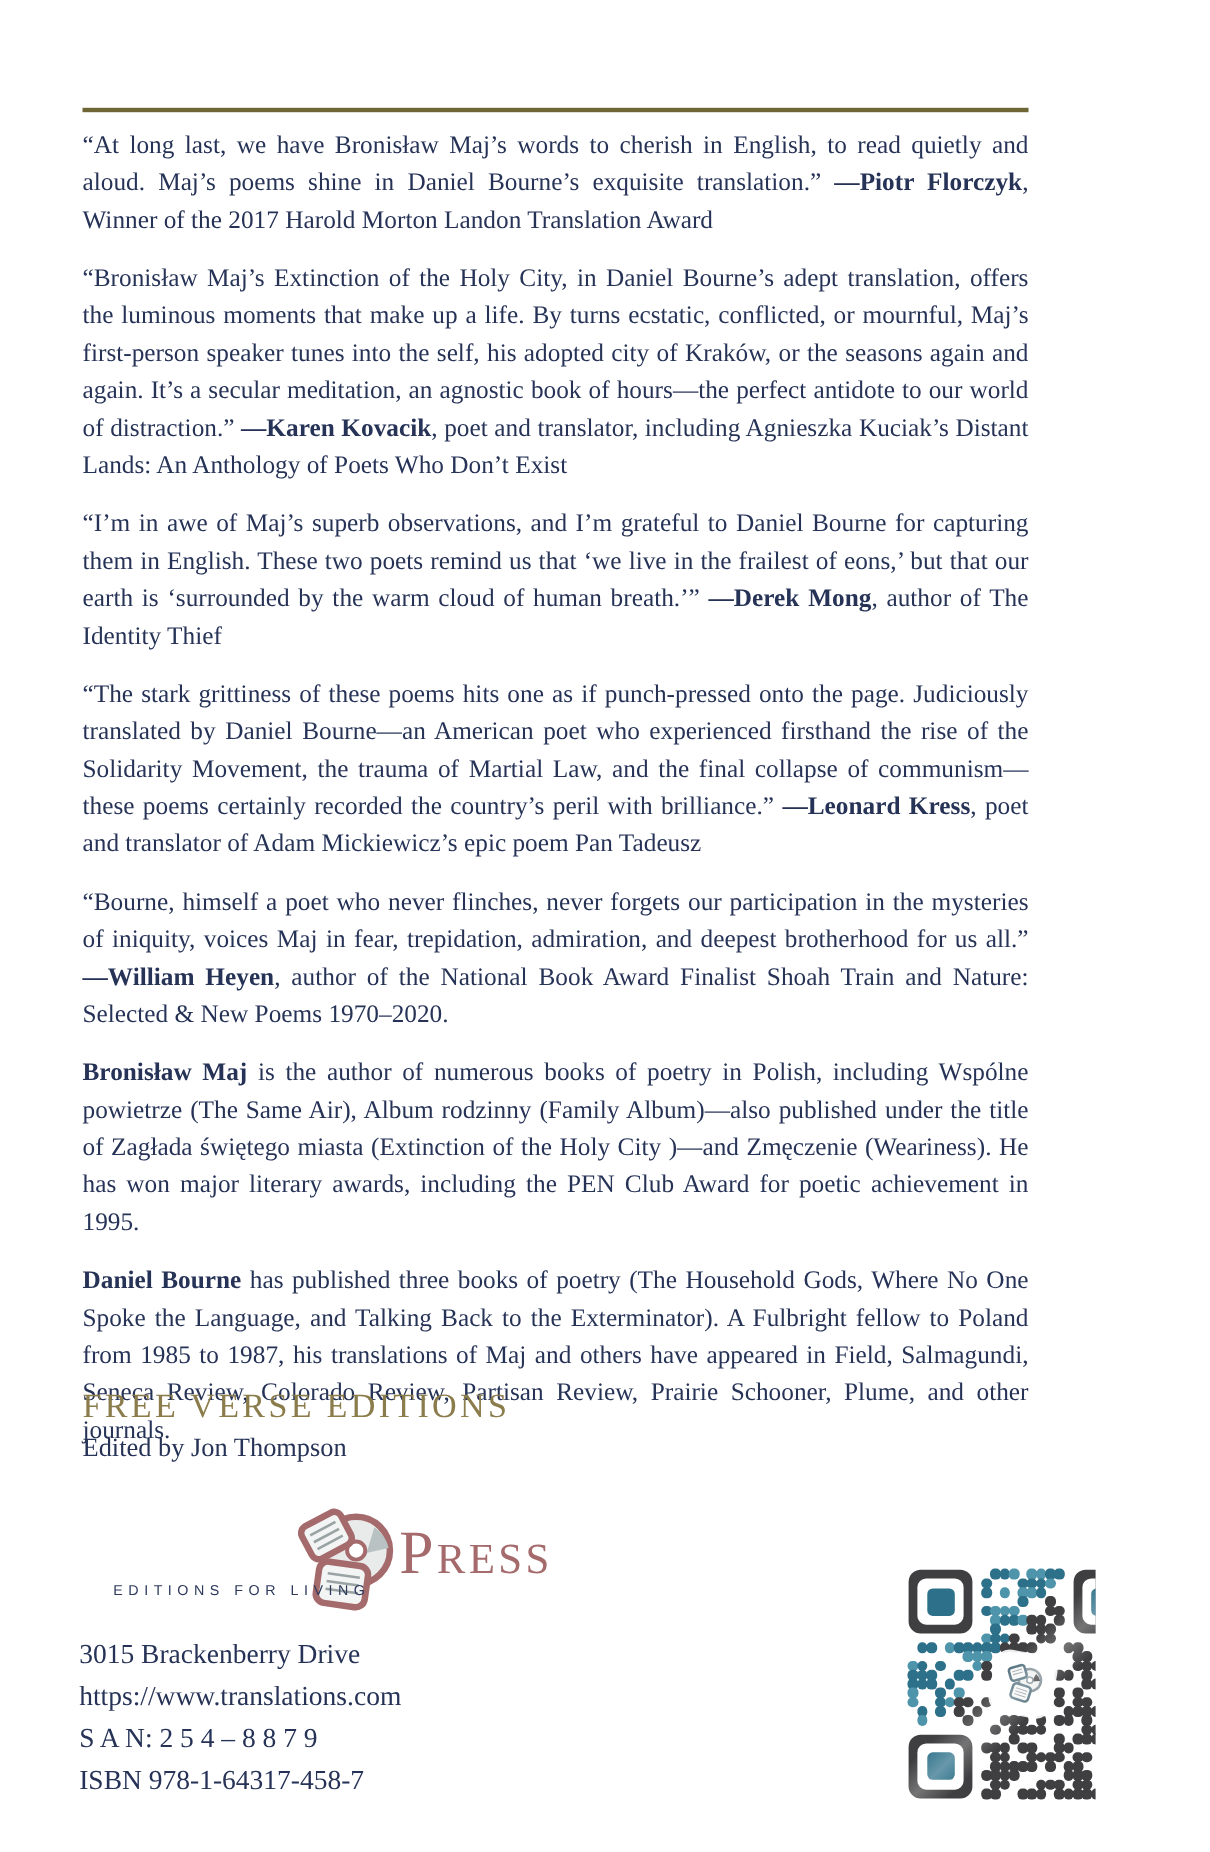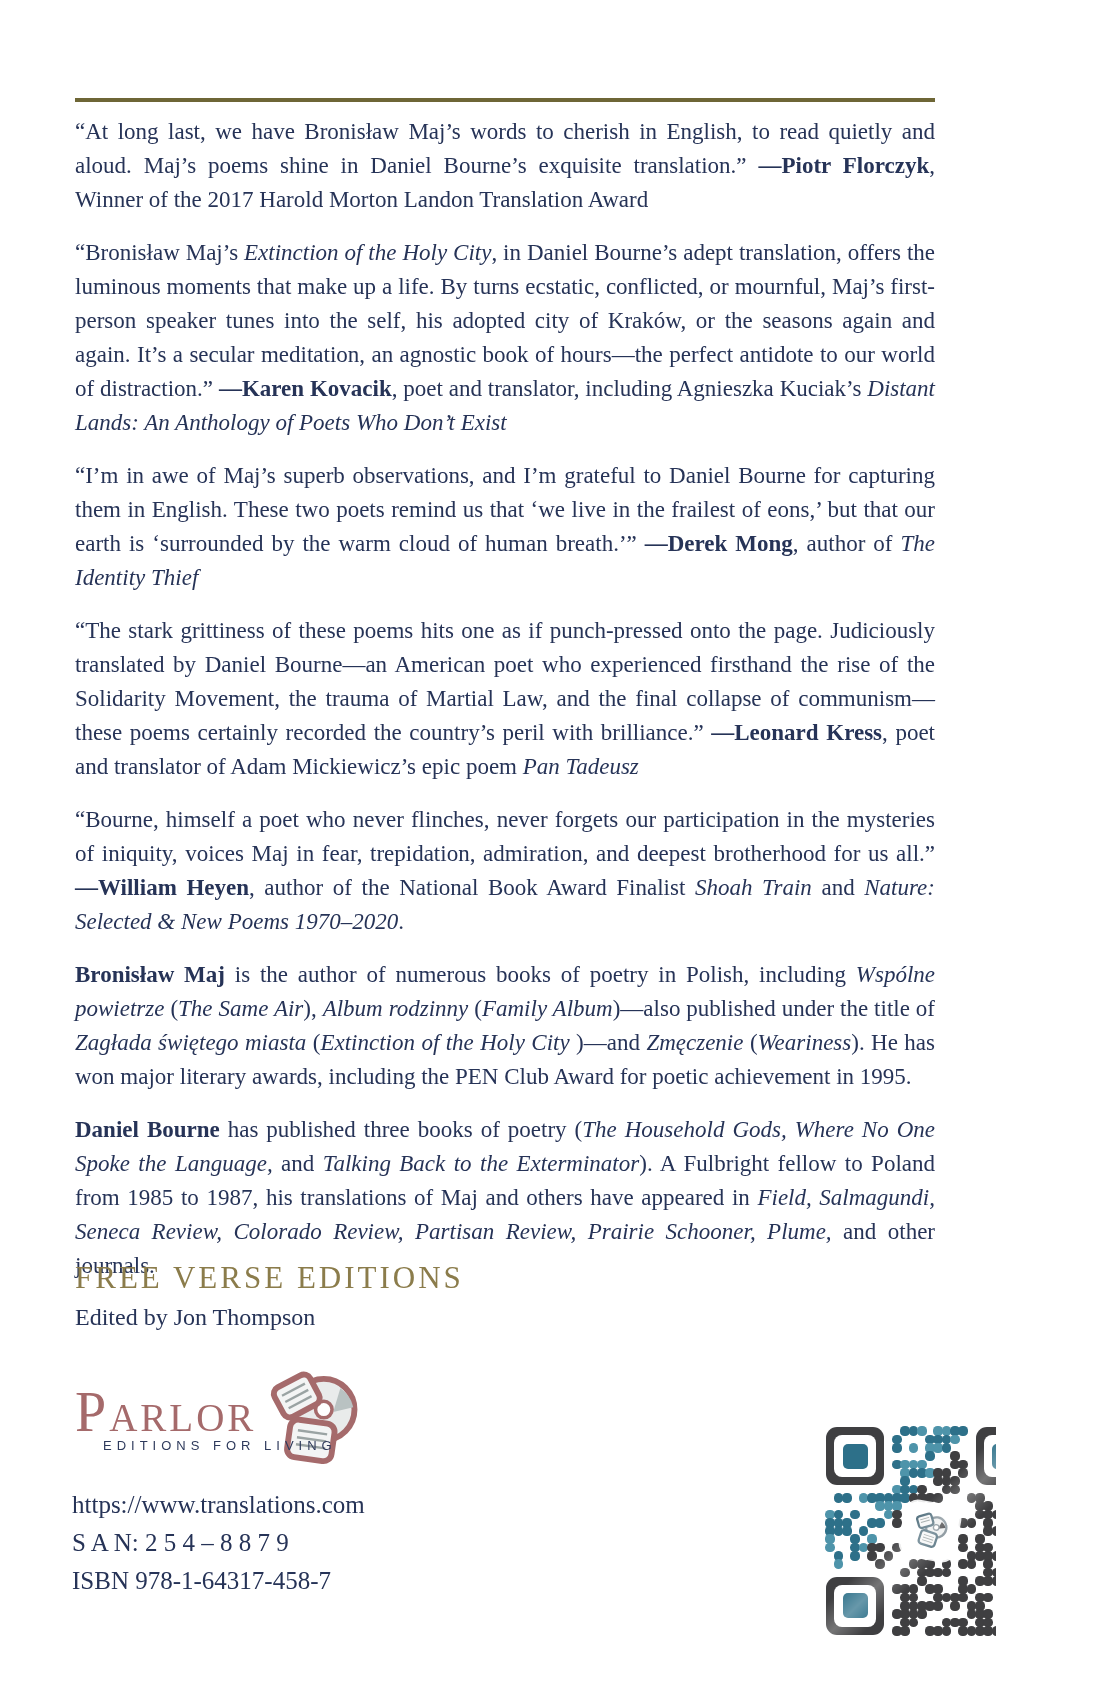--- a/index.html
+++ b/index.html
@@ -2,21 +2,21 @@
 <html><head>
 <meta charset="utf-8">
 <style>
   html,body{margin:0;padding:0;background:#ffffff;}
   .page{position:relative;width:996px;height:1684px;background:#fff;overflow:hidden;
         font-family:"Liberation Serif", serif;color:#263357;margin-top:14px;}
   .content{position:absolute;left:75px;top:84px;width:860px;}
   .rule{height:4px;background:#6e6636;margin-bottom:13px;}
   p.para{font-size:23px;line-height:34px;text-align:justify;margin:0 0 19px 0;}
   .seg-b{font-weight:700;}
-  .seg-i{font-style:italic;}
+  .seg-i{}
   .series{position:absolute;left:75px;top:1246px;}
   .series-title{font-size:31px;letter-spacing:3px;color:#8b7c4b;font-weight:400;margin:0;}
   .series-editor{font-size:24px;margin:8px 0 0 0;}
   
   .logo-row{position:absolute;left:75px;top:1352px;width:470px;height:110px;}
   .logo-word{display:inline-block;color:#a56a6b;font-size:39px;letter-spacing:3px;line-height:1;
              text-transform:uppercase;font-weight:400;}
   .logo-word::first-letter{font-size:56px;}
   .logo-word-left{position:absolute;left:0;top:18px;}
   .logo-word-right{position:absolute;left:288px;top:18px;}
@@ -55,21 +55,20 @@
     <p class="para"><span class="seg-b">Bronisław Maj</span><span> is the author of numerous books of poetry in Polish, including </span><span class="seg-i">Wspólne powietrze</span><span> (</span><span class="seg-i">The Same Air</span><span>), </span><span class="seg-i">Album rodzinny</span><span> (</span><span class="seg-i">Family Album</span><span>)—also published under the title of </span><span class="seg-i">Zagłada świętego miasta</span><span> (</span><span class="seg-i">Extinction of the Holy City</span><span> )—and </span><span class="seg-i">Zmęczenie</span><span> (</span><span class="seg-i">Weariness</span><span>). He has won major literary awards, including the PEN Club Award for poetic achievement in 1995.</span></p>
     <p class="para"><span class="seg-b">Daniel Bourne</span><span> has published three books of poetry (</span><span class="seg-i">The Household Gods, Where No One Spoke the Language,</span><span> and </span><span class="seg-i">Talking Back to the Exterminator</span><span>). A Fulbright fellow to Poland from 1985 to 1987, his translations of Maj and others have appeared in </span><span class="seg-i">Field, Salmagundi, Seneca Review, Colorado Review, Partisan Review, Prairie Schooner, Plume,</span><span> and other journals.</span></p>
   </div>
 
   <div class="series">
     <h2 class="series-title">FREE VERSE EDITIONS</h2>
     <p class="series-editor">Edited by Jon Thompson</p>
   </div>
 
   <div class="logo-row">
-    <span class="logo-word logo-word-left">Parlor</span>
     <span class="logo-icon">
       <svg viewBox="0 0 100 100" width="118" height="118">
 
         <circle cx="60" cy="42" r="26" fill="#e9ebeb" stroke="#a56a6b" stroke-width="5"></circle>
         <path d="M74 24 A26 26 0 0 1 85 40 L68 44 Z" fill="#b9c2c2"></path>
         <circle cx="60" cy="42" r="7" fill="#ffffff" stroke="#a56a6b" stroke-width="3"></circle>
 
         <g transform="rotate(-28 38 30)">
           <rect x="20" y="16" width="34" height="28" rx="6" fill="#f3f4f4" stroke="#a56a6b" stroke-width="5"></rect>
           <line x1="26" y1="24" x2="48" y2="24" stroke="#9aa3a3" stroke-width="2"></line>
@@ -78,24 +77,26 @@
         </g>
 
         <g transform="rotate(8 48 68)">
           <rect x="30" y="52" width="38" height="32" rx="7" fill="#f3f4f4" stroke="#a56a6b" stroke-width="5"></rect>
           <line x1="37" y1="61" x2="62" y2="61" stroke="#9aa3a3" stroke-width="2"></line>
           <line x1="37" y1="67" x2="62" y2="67" stroke="#9aa3a3" stroke-width="2"></line>
           <line x1="37" y1="73" x2="62" y2="73" stroke="#9aa3a3" stroke-width="2"></line>
         </g>
       </svg>
     </span>
+    <span class="logo-word logo-word-right">Press</span>
     <div class="tagline">EDITIONS FOR LIVING</div>
   </div>
 
   <div class="address">
+    <div class="line">3015 Brackenberry Drive</div>
     <div class="line">https://www.translations.com</div>
     <div class="line">S A N: 2 5 4 – 8 8 7 9</div>
     <div class="line">ISBN 978-1-64317-458-7</div>
   </div>
 
   <div class="qr">
     <div class="qr-inner" id="qr">
         <div class="qr-cell" style="left: 74.18px; top: -0.7px; width: 9.72px; height: 9.72px; background: rgb(45, 112, 137);"></div>
         <div class="qr-cell" style="left: 82.5px; top: -0.7px; width: 9.72px; height: 9.72px; background: rgb(45, 112, 137);"></div>
         <div class="qr-cell" style="left: 90.82px; top: -0.7px; width: 9.72px; height: 9.72px; background: rgb(78, 148, 170);"></div>

